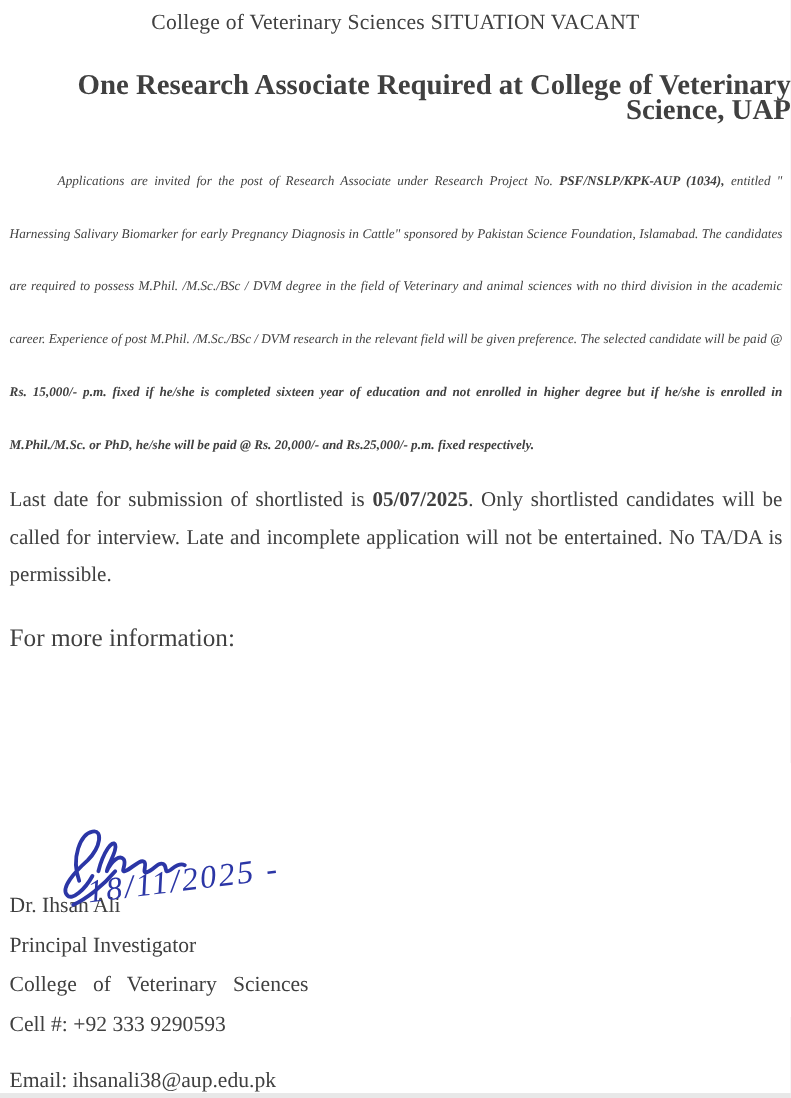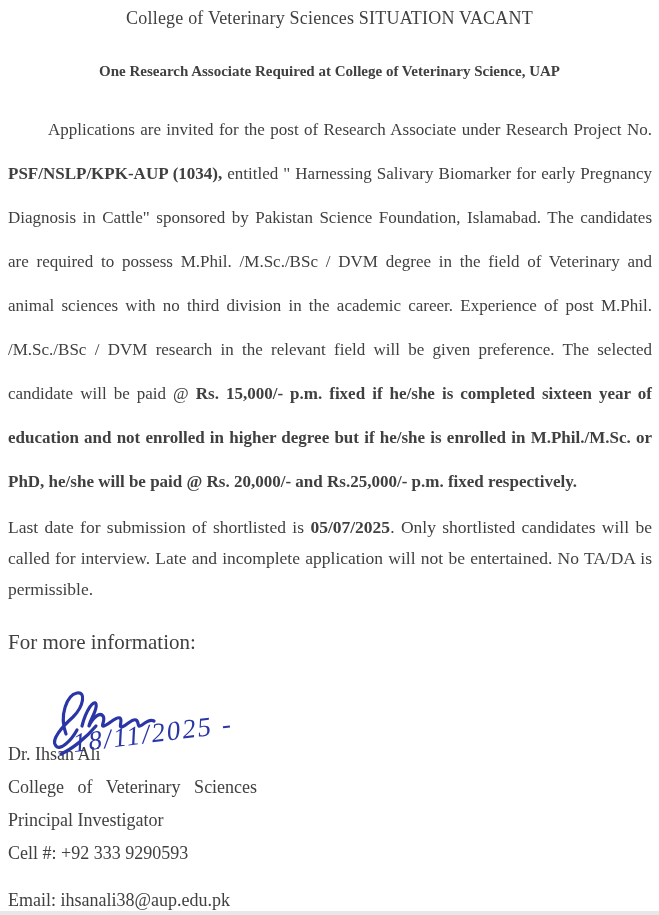--- a/index.html
+++ b/index.html
@@ -16,31 +16,32 @@
   }
   .doc-title {
     padding-top: 8px;
     text-align: center;
     font-size: 18px;
     line-height: 21px;
     letter-spacing: 0.2px;
   }
   .doc-heading {
     margin-top: 32px;
-    text-align: center;
-    font-size: 15px;
+    text-align: right;
+    font-size: 24px;
     line-height: 21px;
     font-weight: bold;
   }
   .para1 {
     margin: 26px 7px 0 8px;
     text-align: justify;
     text-indent: 40px;
-    font-size: 17px;
+    font-size: 11px;
     line-height: 44px;
+    font-style: italic;
   }
   .para2 {
     margin: 8px 7px 0 8px;
     text-align: justify;
     font-size: 17.5px;
     line-height: 31px;
   }
   .para1 b, .para2 b { font-weight: bold; }
   .info-label {
     margin: 26px 7px 0 8px;
@@ -95,19 +96,19 @@
         <path d="M52,38 C56,22 64,11 66,16 C68,21 60,32 59,38 C63,29 70,24 73,28 C76,32 70,39 74,38 C80,36 86,28 90,30 C93,32 88,40 92,39 C98,37 102,30 106,32 C110,34 106,41 112,37 C116,34 120,31 124,33"></path>
 
         <path d="M66,38 C56,50 42,61 31,66"></path>
       </g>
       <text x="44" y="64" transform="rotate(-7 44 64)" font-size="27" letter-spacing="2" fill="#2b36a6" font-style="italic">18/11/2025 -</text>
     </svg>
   </div>
 
   <div class="contact">
     <div class="line">Dr. Ihsan Ali</div>
+    <div class="line">Principal Investigator</div>
     <div class="line college-line">College of Veterinary Sciences</div>
-    <div class="line">Principal Investigator</div>
     <div class="line">Cell #: +92 333 9290593</div>
     <div class="line email-line"><span>Email: </span><span class="email-address">ihsanali38@aup.edu.pk</span></div>
   </div>
 
 </div>
 
 </body></html>

